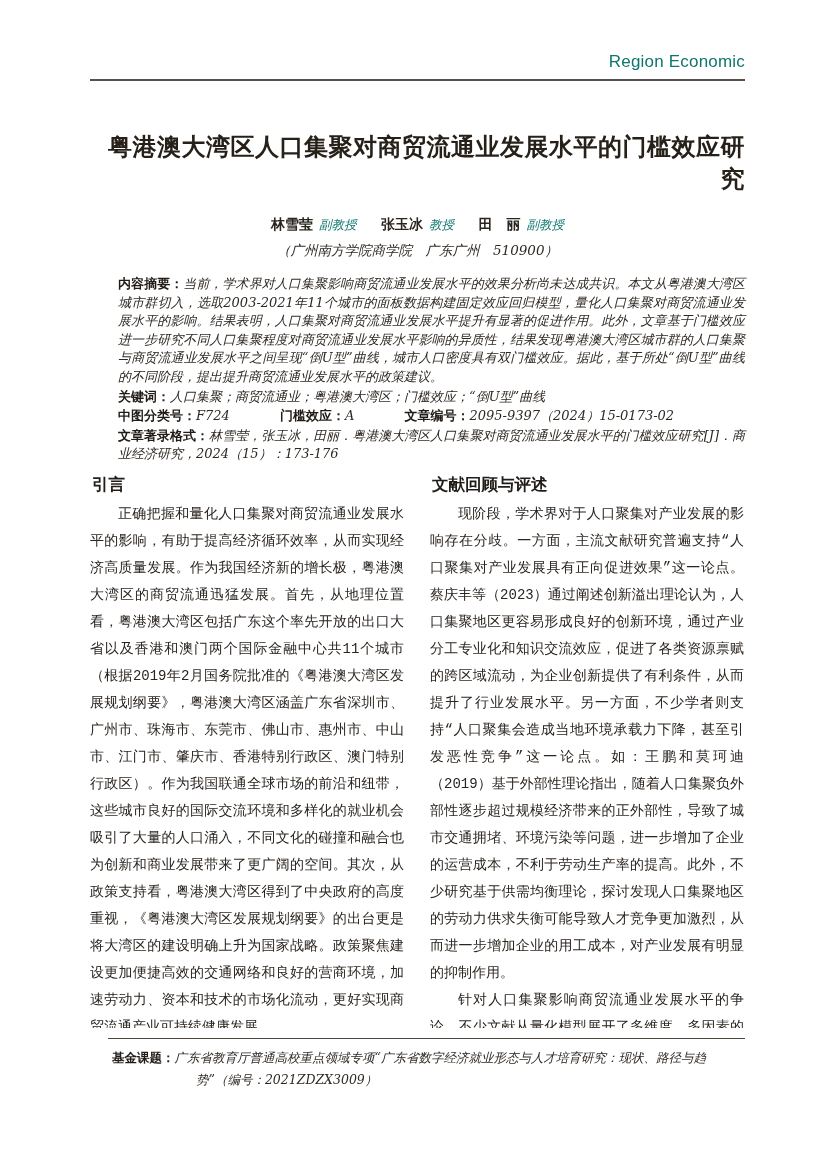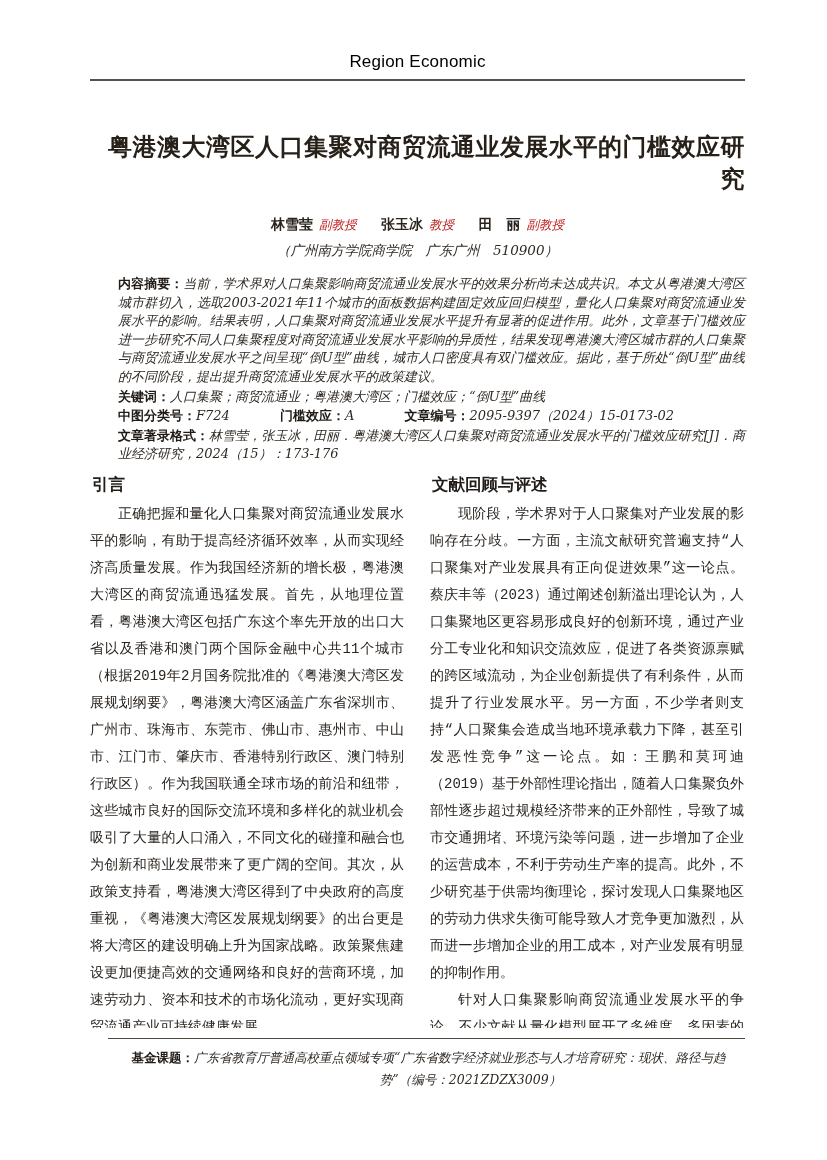--- a/index.html
+++ b/index.html
@@ -10,24 +10,24 @@
     color: #29241f;
     position: relative;
     overflow: hidden;
   }
   .page {
     width: 827px; height: 1160px;
     padding: 52px 82px 0 90px;
   }
   
   .running-head {
-    text-align: center;
+    text-align: right;
     font-family: "Liberation Sans", "DejaVu Sans", sans-serif;
     font-size: 17px;
-    color: #000000;
+    color: #0f766e;
     letter-spacing: 0.2px;
   }
   .head-rule {
     border: none;
     border-top: 2px solid #55504b;
     margin-top: 7px;
   }
   
   .article-title {
     margin-top: 50px;
@@ -38,21 +38,21 @@
     letter-spacing: 0.5px;
     color: #262019;
   }
   .authors-line {
     margin-top: 21px;
     text-align: center;
     font-size: 14px;
   }
   .author-entry { margin: 0 10px; white-space: nowrap; }
   .author-name { font-weight: bold; font-family: "Liberation Sans", "DejaVu Sans", sans-serif; color: #2a241e; }
-  .author-degree { font-style: italic; font-size: 12.5px; margin-left: 6px; color: #b91c1c; }
+  .author-degree { font-style: italic; font-size: 12.5px; margin-left: 6px; color: #0f766e; }
   .affiliation {
     margin-top: 8px;
     text-align: center;
     font-style: italic;
     font-size: 13.5px;
     color: #2f2923;
   }
   
   .meta-block {
     margin-top: 15px;
@@ -103,21 +103,20 @@
     margin: 10px 0 0 18px;
   }
   .footnote {
     margin: 8px 0 0 22px;
     font-size: 12.5px;
     line-height: 22px;
     font-style: italic;
     color: #2f2923;
     padding-left: 84px;
     text-indent: -84px;
-    text-align: center;
   }
   .footnote .meta-label { font-size: 12.5px; }
   
   .page-footer {
     margin-top: 26px;
     text-align: right;
     font-family: "Liberation Sans", "DejaVu Sans", sans-serif;
     font-size: 12px;
     color: #29241f;
   }

